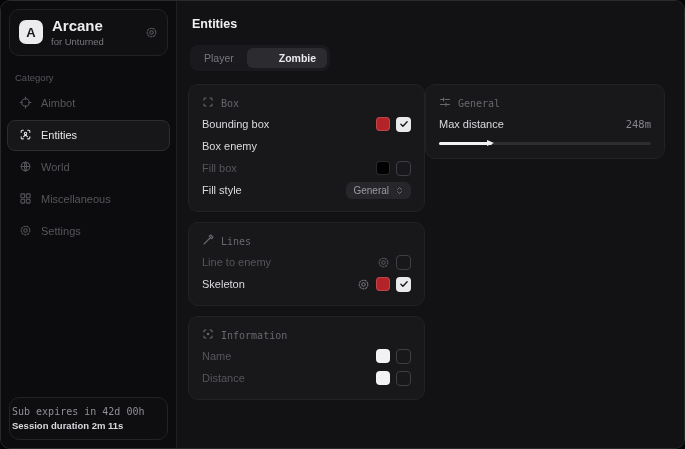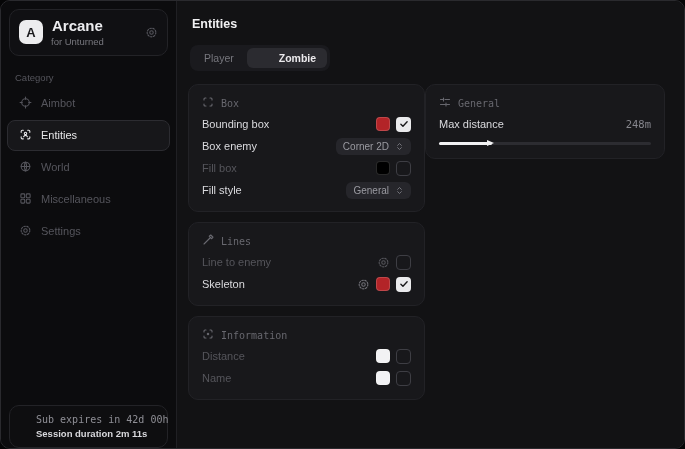--- a/index.html
+++ b/index.html
@@ -15,21 +15,21 @@
           font-size:13px; display:flex; align-items:center; justify-content:center; flex:none; }
   .app-title { font-size:15px; font-weight:700; color:#ececef; line-height:1.25;text-align:center; }
   .app-sub { font-size:9.5px; color:#77777e; line-height:1.25; }
   .header-gear { margin-left:auto; color:#55555c; display:flex; }
   .category { font-size:9.5px; color:#55555c; margin:10px 14px 5px; }
   .nav { padding:0 6px; }
   .nav-item { display:flex; align-items:center; gap:9px; padding:7px 11px; border-radius:8px;
               color:#55555c; font-size:11px; border:1px solid transparent; margin-bottom:1px; cursor:default; }
   .nav-item svg { flex:none; }
   .nav-item.active { background:#17171a; border-color:#2c2c31; color:#e8e8ea; }
-  .sub-card { margin:auto 8px 0; border:1px solid #232327; border-radius:10px; padding:8px 26px; background:#0e0e10; }
+  .sub-card { margin:auto 8px 8px; border:1px solid #232327; border-radius:10px; padding:8px 2px; background:#0e0e10; }
   .sub-line1 { font-family:"DejaVu Sans Mono", monospace; font-size:10px; color:#8f8f96; margin-bottom:3px; white-space:nowrap; }
   .sub-line2 { font-size:9.5px; font-weight:700; color:#d9d9dd; white-space:nowrap; }
 
   
   .main { flex:1; background:#121214; border-left:1px solid #202024; padding:10px 9px 10px 11px;
           display:flex; flex-direction:column; overflow:hidden; }
   .main-title { font-size:12.5px; font-weight:700; color:#f0f0f2; margin:6px 0 0 4px; }
   .tabs { display:inline-flex; align-self:flex-start; background:#1a1a1e; border-radius:8px; padding:3px; gap:2px; margin:14px 0 0 2px; }
   .tab { font-size:10.5px; color:#77777e; padding:4px 11px; border-radius:6px; cursor:default; }
   .tab.active { background:#2b2b30; color:#eceaed; font-weight:600;padding-left:32px; }
@@ -170,28 +170,20 @@
               <span class="swatch" style="background: rgb(179, 36, 40);"></span>
               <span class="checkbox checked">
                 <svg width="10" height="10" viewBox="0 0 24 24" fill="none" stroke="currentColor" stroke-width="3.2" stroke-linecap="round" stroke-linejoin="round">
                     <path d="M4.5 12.5l5 5L19.5 6.5"></path>
                   </svg>
               </span>
             </span>
           </div>
           <div class="row">
             <span class="row-label">Box enemy</span>
-            <span class="controls">
-              <span class="dropdown">
-                <span>Corner 2D</span>
-                <svg width="9" height="9" viewBox="0 0 24 24" fill="none" stroke="currentColor" stroke-width="2.4" stroke-linecap="round" stroke-linejoin="round">
-                    <path d="M7 9l5-5 5 5M7 15l5 5 5-5"></path>
-                  </svg>
-              </span>
-            </span>
           </div>
           <div class="row disabled">
             <span class="row-label">Fill box</span>
             <span class="controls">
               <span class="swatch" style="background: rgb(0, 0, 0);"></span>
               <span class="checkbox"></span>
             </span>
           </div>
           <div class="row">
             <span class="row-label">Fill style</span>
@@ -250,28 +242,28 @@
           <div class="panel-header">
             <span>
               <svg width="12" height="12" viewBox="0 0 24 24" fill="none" stroke="currentColor" stroke-width="2.2" stroke-linecap="round" stroke-linejoin="round">
                 <path d="M4 8V6a2 2 0 0 1 2-2h2M16 4h2a2 2 0 0 1 2 2v2M20 16v2a2 2 0 0 1-2 2h-2M8 20H6a2 2 0 0 1-2-2v-2"></path>
                 <circle cx="12" cy="12" r="1.4" fill="currentColor"></circle>
               </svg>
             </span>
             <span>Information</span>
           </div>
           <div class="row disabled">
+            <span class="row-label">Name</span>
+            <span class="controls">
+              <span class="swatch" style="background: rgb(242, 242, 244);"></span>
+              <span class="checkbox"></span>
+            </span>
+          </div>
+          <div class="row disabled">
             <span class="row-label">Distance</span>
-            <span class="controls">
-              <span class="swatch" style="background: rgb(242, 242, 244);"></span>
-              <span class="checkbox"></span>
-            </span>
-          </div>
-          <div class="row disabled">
-            <span class="row-label">Name</span>
             <span class="controls">
               <span class="swatch" style="background: rgb(242, 242, 244);"></span>
               <span class="checkbox"></span>
             </span>
           </div>
         </div>
       </div>
 
       <div class="col-right">
         <div class="panel">

